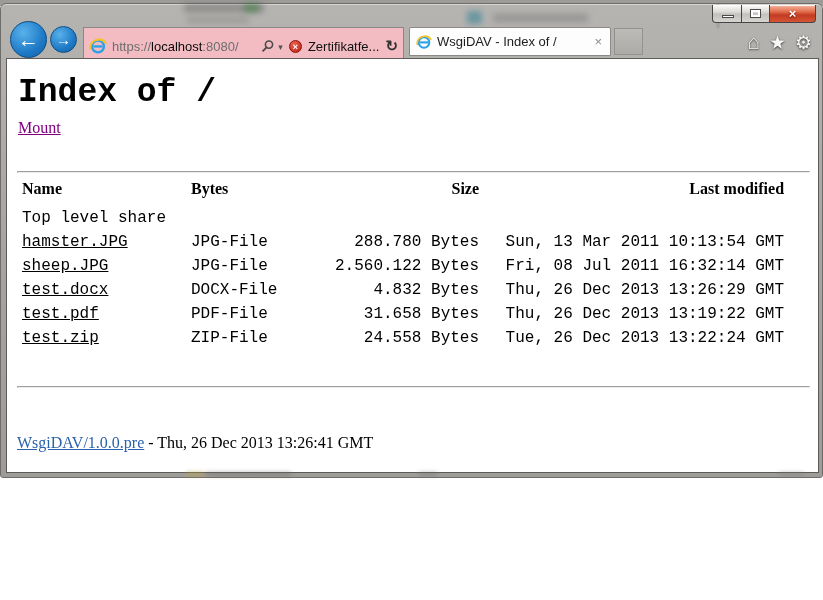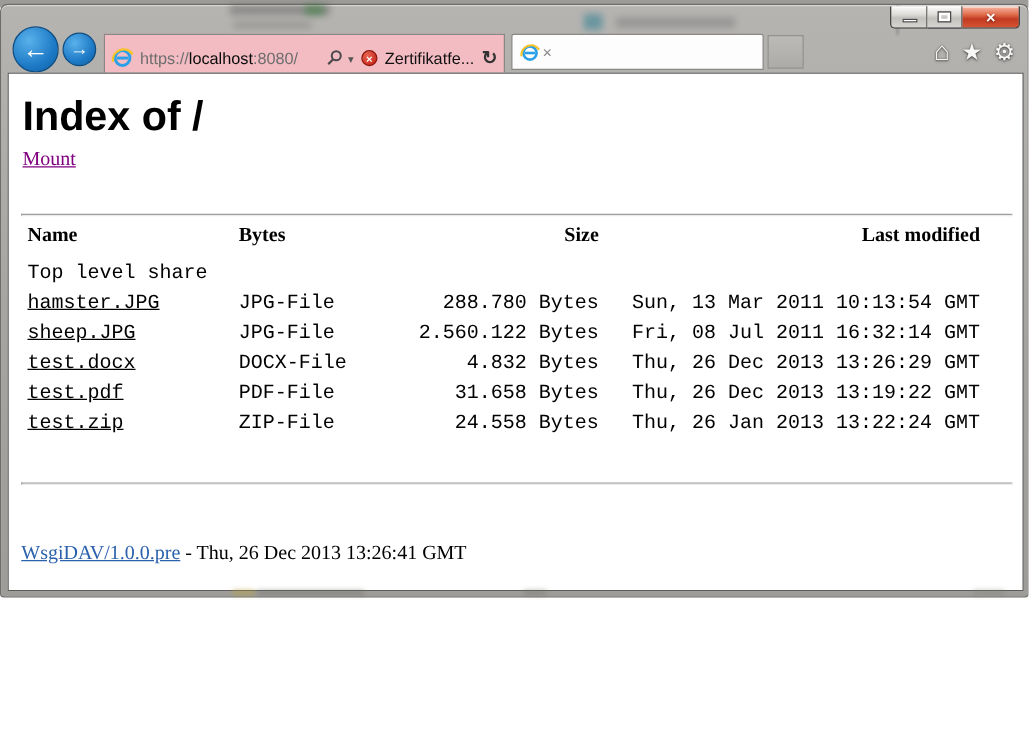--- a/index.html
+++ b/index.html
@@ -65,21 +65,21 @@
   .cmd-icons { position:absolute; right:10px; top:26px; display:flex; align-items:center; gap:9px; }
   .cmd-icons span { color:#f7f7f6; text-shadow:0 1px 2px rgba(55,55,55,.95), 0 0 1px rgba(60,60,60,.8);
                     cursor:pointer; }
   .ic-home { font-size:21px; } .ic-star { font-size:19px; } .ic-gear { font-size:19px; }
 
   .ie-logo { flex:0 0 auto; }
 
   
   .content { position:absolute; left:5px; top:54px; width:813px; height:415px; background:#fff;
              border:1px solid #5d5b59; overflow:hidden; }
-  .h1 { position:absolute; left:11px; top:15px; font-family:Liberation Sans, sans-serif;
+  .h1 { position:absolute; left:11px; top:15px; font-family:Liberation Mono, monospace;
         font-size:33px; font-weight:bold; color:#000; }
   .mount { position:absolute; left:11px; top:60px; font-family:"Liberation Serif", serif;
            font-size:16px; color:#800080; text-decoration:underline; cursor:pointer; }
   .rule { position:absolute; left:10px; width:793px; height:2px; border:1px solid;
           border-color:#9e9e9e #ececec #ececec #9e9e9e; }
   .rule1 { top:112px; } .rule2 { top:327px; }
 
   table.dir { position:absolute; left:15px; top:121px; border-collapse:collapse; table-layout:fixed;
               font-family:"Liberation Mono", monospace; font-size:16px; color:#000; }
   table.dir col.c-name { width:169px; } table.dir col.c-type { width:144px; }
@@ -151,20 +151,21 @@
       </span>
       <span class="refresh">↻</span>
     </div>
 
     <div class="tab">
       <svg class="ie-logo" width="16" height="16" viewBox="0 0 20 20">
         <circle cx="10" cy="10.5" r="6.6" fill="none" stroke="#2aa0e8" stroke-width="2.6"></circle>
         <rect x="5" y="9.2" width="10" height="2.6" fill="#2aa0e8"></rect>
         <path d="M1.5 13 A 9.5 9.5 0 0 1 18.5 6.5" stroke="#f6c42a" stroke-width="2.2" fill="none" stroke-linecap="round"></path>
       </svg>
+      <span class="tab-title">WsgiDAV - Index of /</span>
       <span class="tab-close">×</span>
     </div>
     <div class="newtab"></div>
 
     <div class="cmd-icons">
       <span class="ic-home">⌂</span>
       <span class="ic-star">★</span>
       <span class="ic-gear">⚙</span>
     </div>
 
@@ -213,21 +214,21 @@
           <tr>
             <td><a>test.pdf</a></td>
             <td>PDF-File</td>
             <td class="r">31.658 Bytes</td>
             <td class="r">Thu, 26 Dec 2013 13:19:22 GMT</td>
           </tr>
           <tr>
             <td><a>test.zip</a></td>
             <td>ZIP-File</td>
             <td class="r">24.558 Bytes</td>
-            <td class="r">Thu, 26 Jan 2013 13:22:24 GMT</td>
+            <td class="r">Tue, 26 Dec 2013 13:22:24 GMT</td>
           </tr>
         </tbody>
       </table>
 
       <div class="rule rule2"></div>
       <div class="srv"><a>WsgiDAV/1.0.0.pre</a><span> - Thu, 26 Dec 2013 13:26:41 GMT</span></div>
     </div>
 
     <div class="win-bottom">
       <div class="blob" style="left:185px;top:1px;width:18px;height:4px;background:#b8a23a;opacity:.55;filter:blur(2px);"></div>

